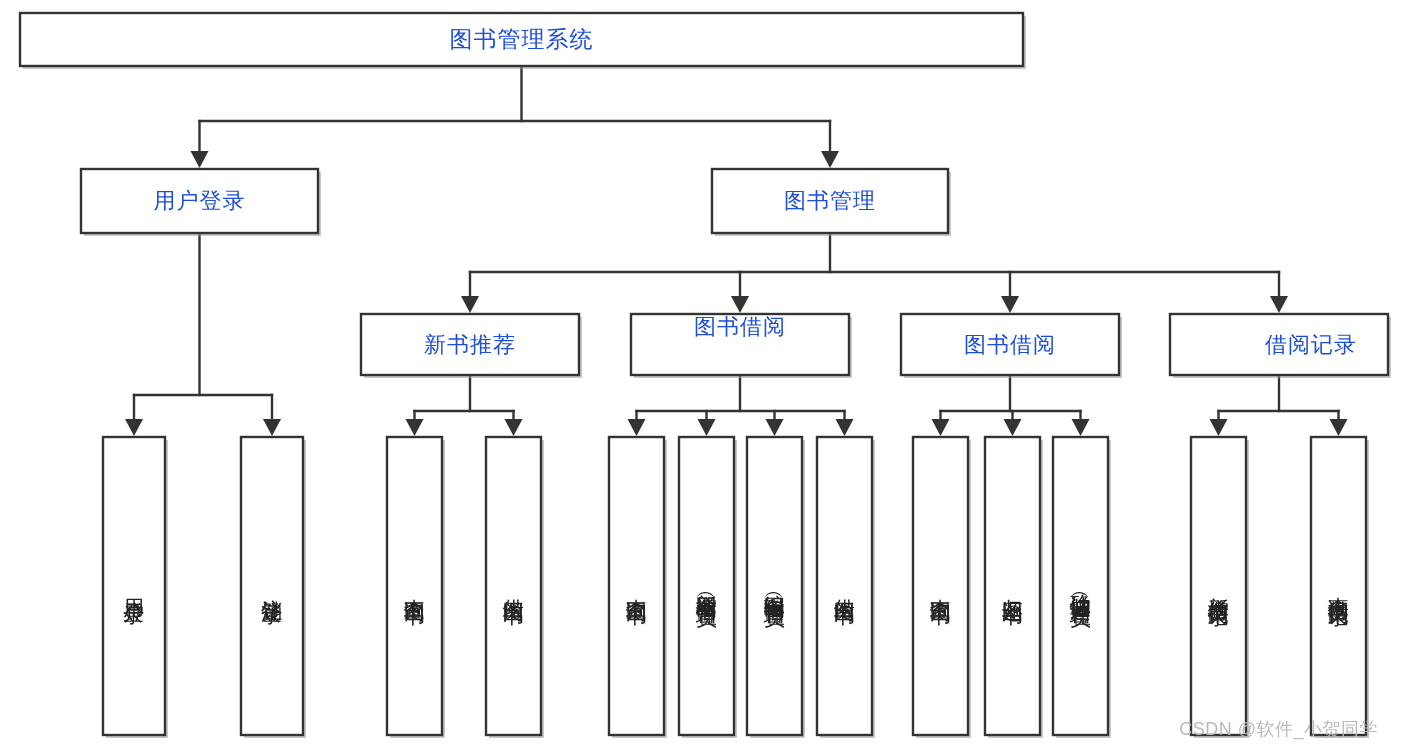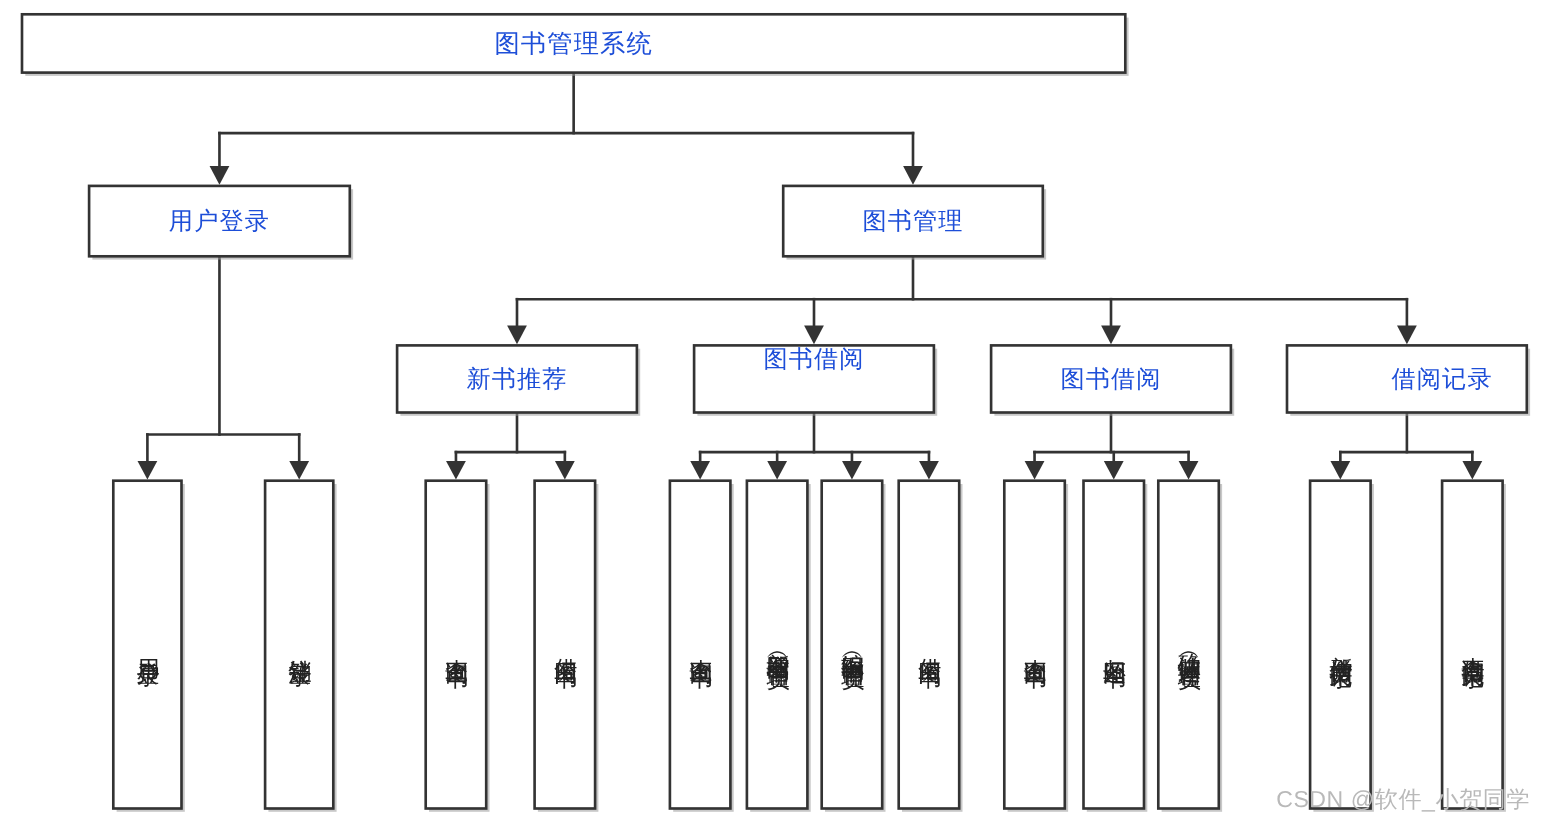--- a/index.html
+++ b/index.html
@@ -59,23 +59,23 @@
   .htext{
     font-size:22px;
     color:#1d4ed8;
     letter-spacing:1px;
     white-space:nowrap;
   }
   .htext.root{font-size:23px;}
 
   #watermark{
     position:absolute;
-    right:14px;
+    right:27px;
     bottom:6px;
-    font-size:21px;
+    font-size:18px;
     color:#b9b9b9;
     letter-spacing:.5px;
     white-space:nowrap;
     font-family:"Liberation Sans","DejaVu Sans",sans-serif;
   }
 </style>
 </head>
 <body>
 
 <svg id="diagram" viewBox="0 0 1405 747" xmlns="http://www.w3.org/2000/svg">

